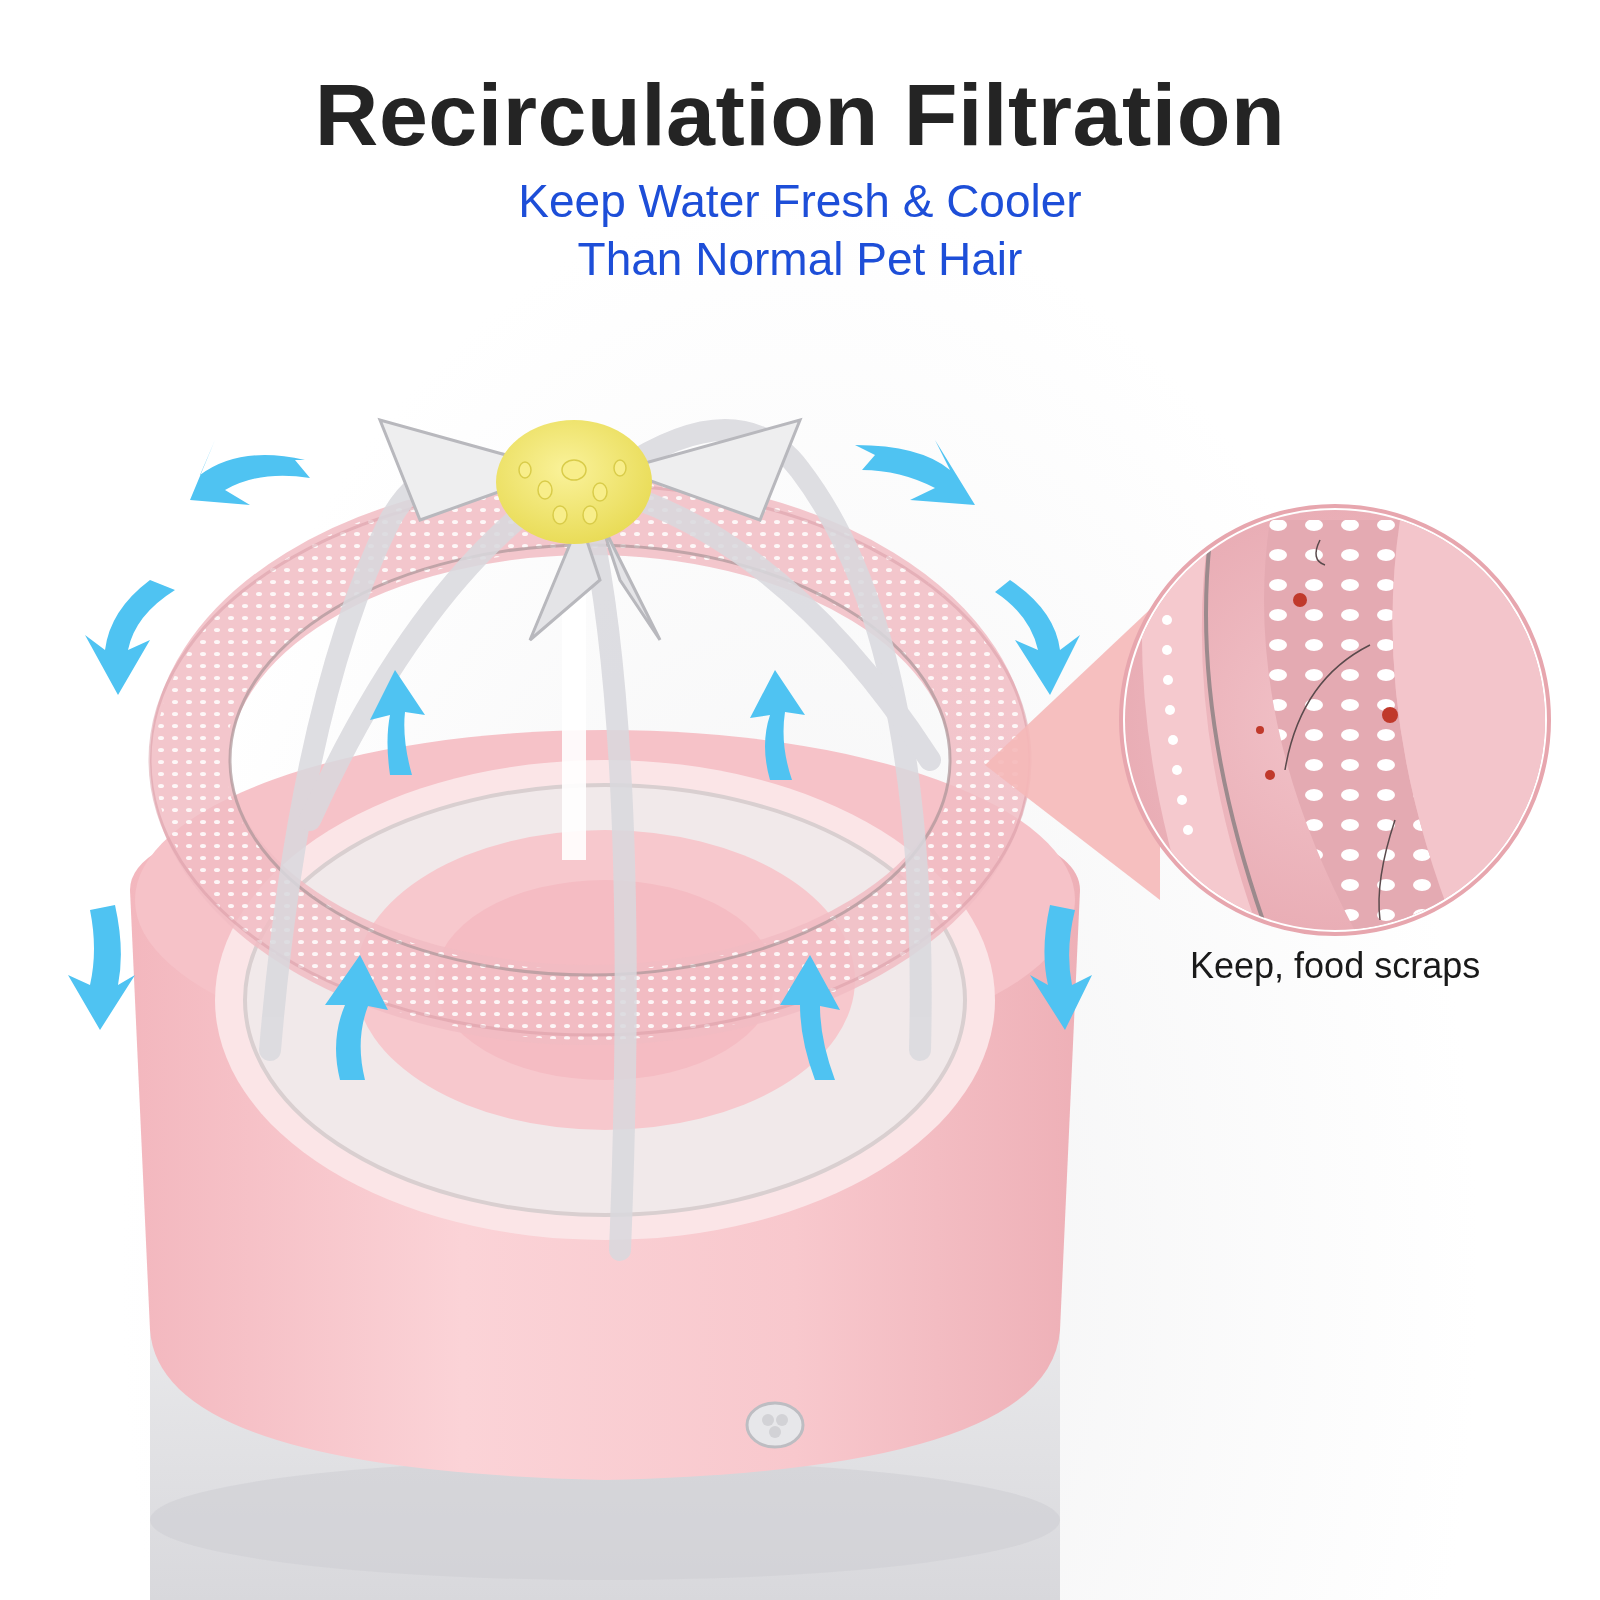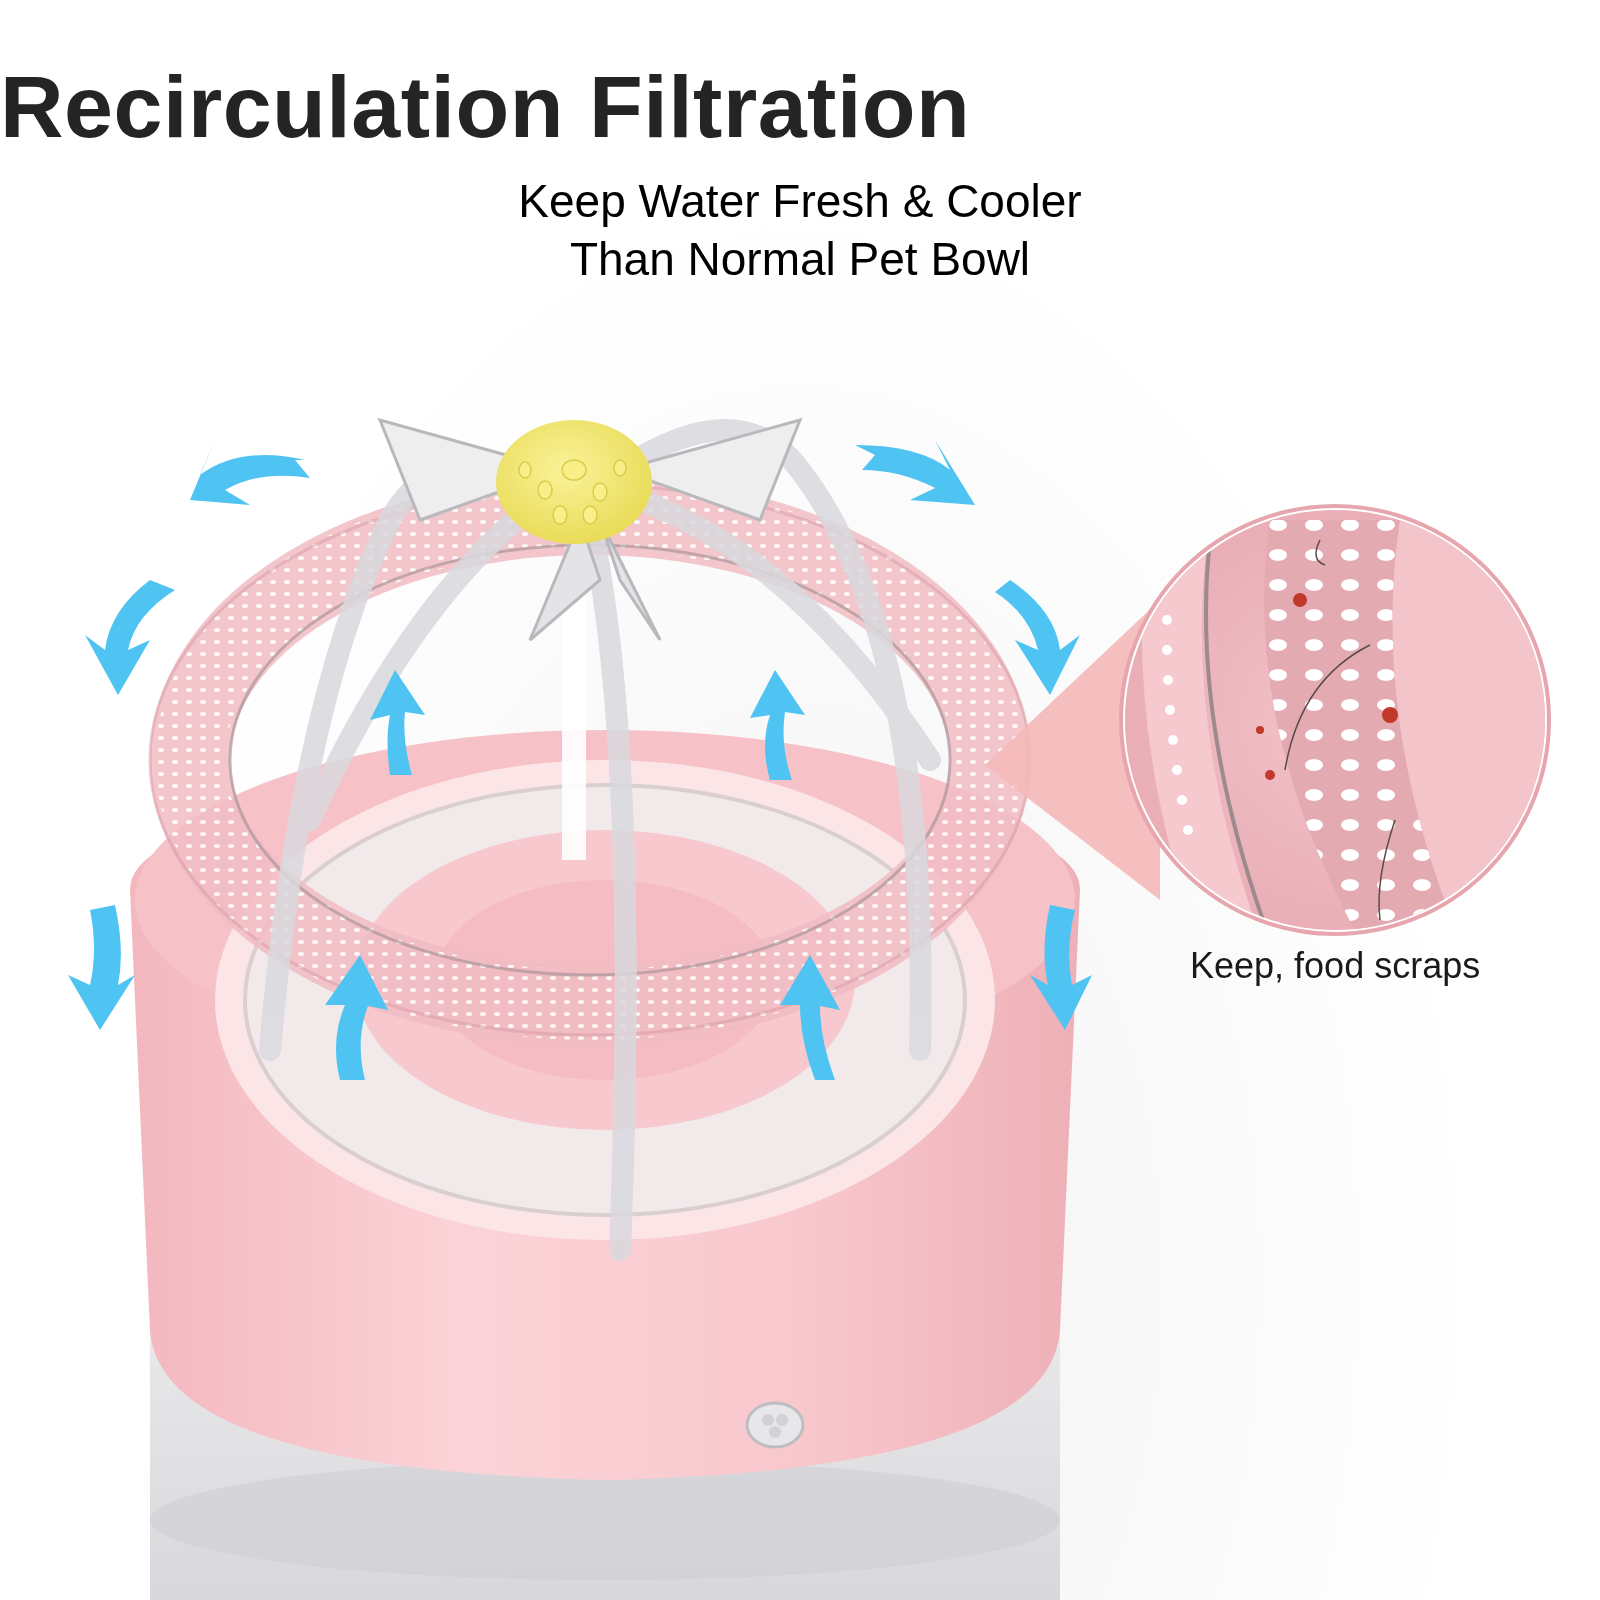--- a/index.html
+++ b/index.html
@@ -1,31 +1,31 @@
 <!DOCTYPE html>
 <html><head>
 <meta charset="utf-8">
 <style>
   html,body{margin:0;padding:0;}
   body{width:1600px;height:1600px;background:#ffffff;position:relative;overflow:hidden;font-family:"Liberation Sans","DejaVu Sans",sans-serif;}
   .bg{position:absolute;inset:0;background:radial-gradient(ellipse at 50% 80%,#f2f2f3 0%,#ffffff 60%);}
-  .title{position:absolute;top:56px;left:0;width:1600px;text-align:left;font-size:88px;font-weight:bold;color:#242424;letter-spacing:0.5px;}
-  .subtitle{position:absolute;top:172px;left:0;width:1600px;text-align:center;font-size:46px;line-height:58px;color:#000000;}
+  .title{position:absolute;top:64px;left:0;width:1600px;text-align:center;font-size:88px;font-weight:bold;color:#242424;letter-spacing:0.5px;}
+  .subtitle{position:absolute;top:172px;left:0;width:1600px;text-align:center;font-size:46px;line-height:58px;color:#1d4ed8;}
   .caption{position:absolute;top:945px;left:1190px;font-size:36px;color:#1a1a1a;}
   .product{position:absolute;left:0;top:0;width:1600px;height:1600px;}
 </style>
 </head>
 <body>
 
 <div class="bg"></div>
 
 <div class="title">Recirculation Filtration</div>
 <div class="subtitle">
   <div>Keep Water Fresh &amp; Cooler</div>
-  <div>Than Normal Pet Bowl</div>
+  <div>Than Normal Pet Hair</div>
 </div>
 
 <svg class="product" viewBox="0 0 1600 1600" xmlns="http://www.w3.org/2000/svg">
   <defs>
     <linearGradient id="pinkBody" x1="0" y1="0" x2="1" y2="0">
       <stop offset="0" stop-color="#f3b7be"></stop>
       <stop offset="0.35" stop-color="#fbd3d7"></stop>
       <stop offset="0.7" stop-color="#f8c8cd"></stop>
       <stop offset="1" stop-color="#eeb0b7"></stop>
     </linearGradient>

